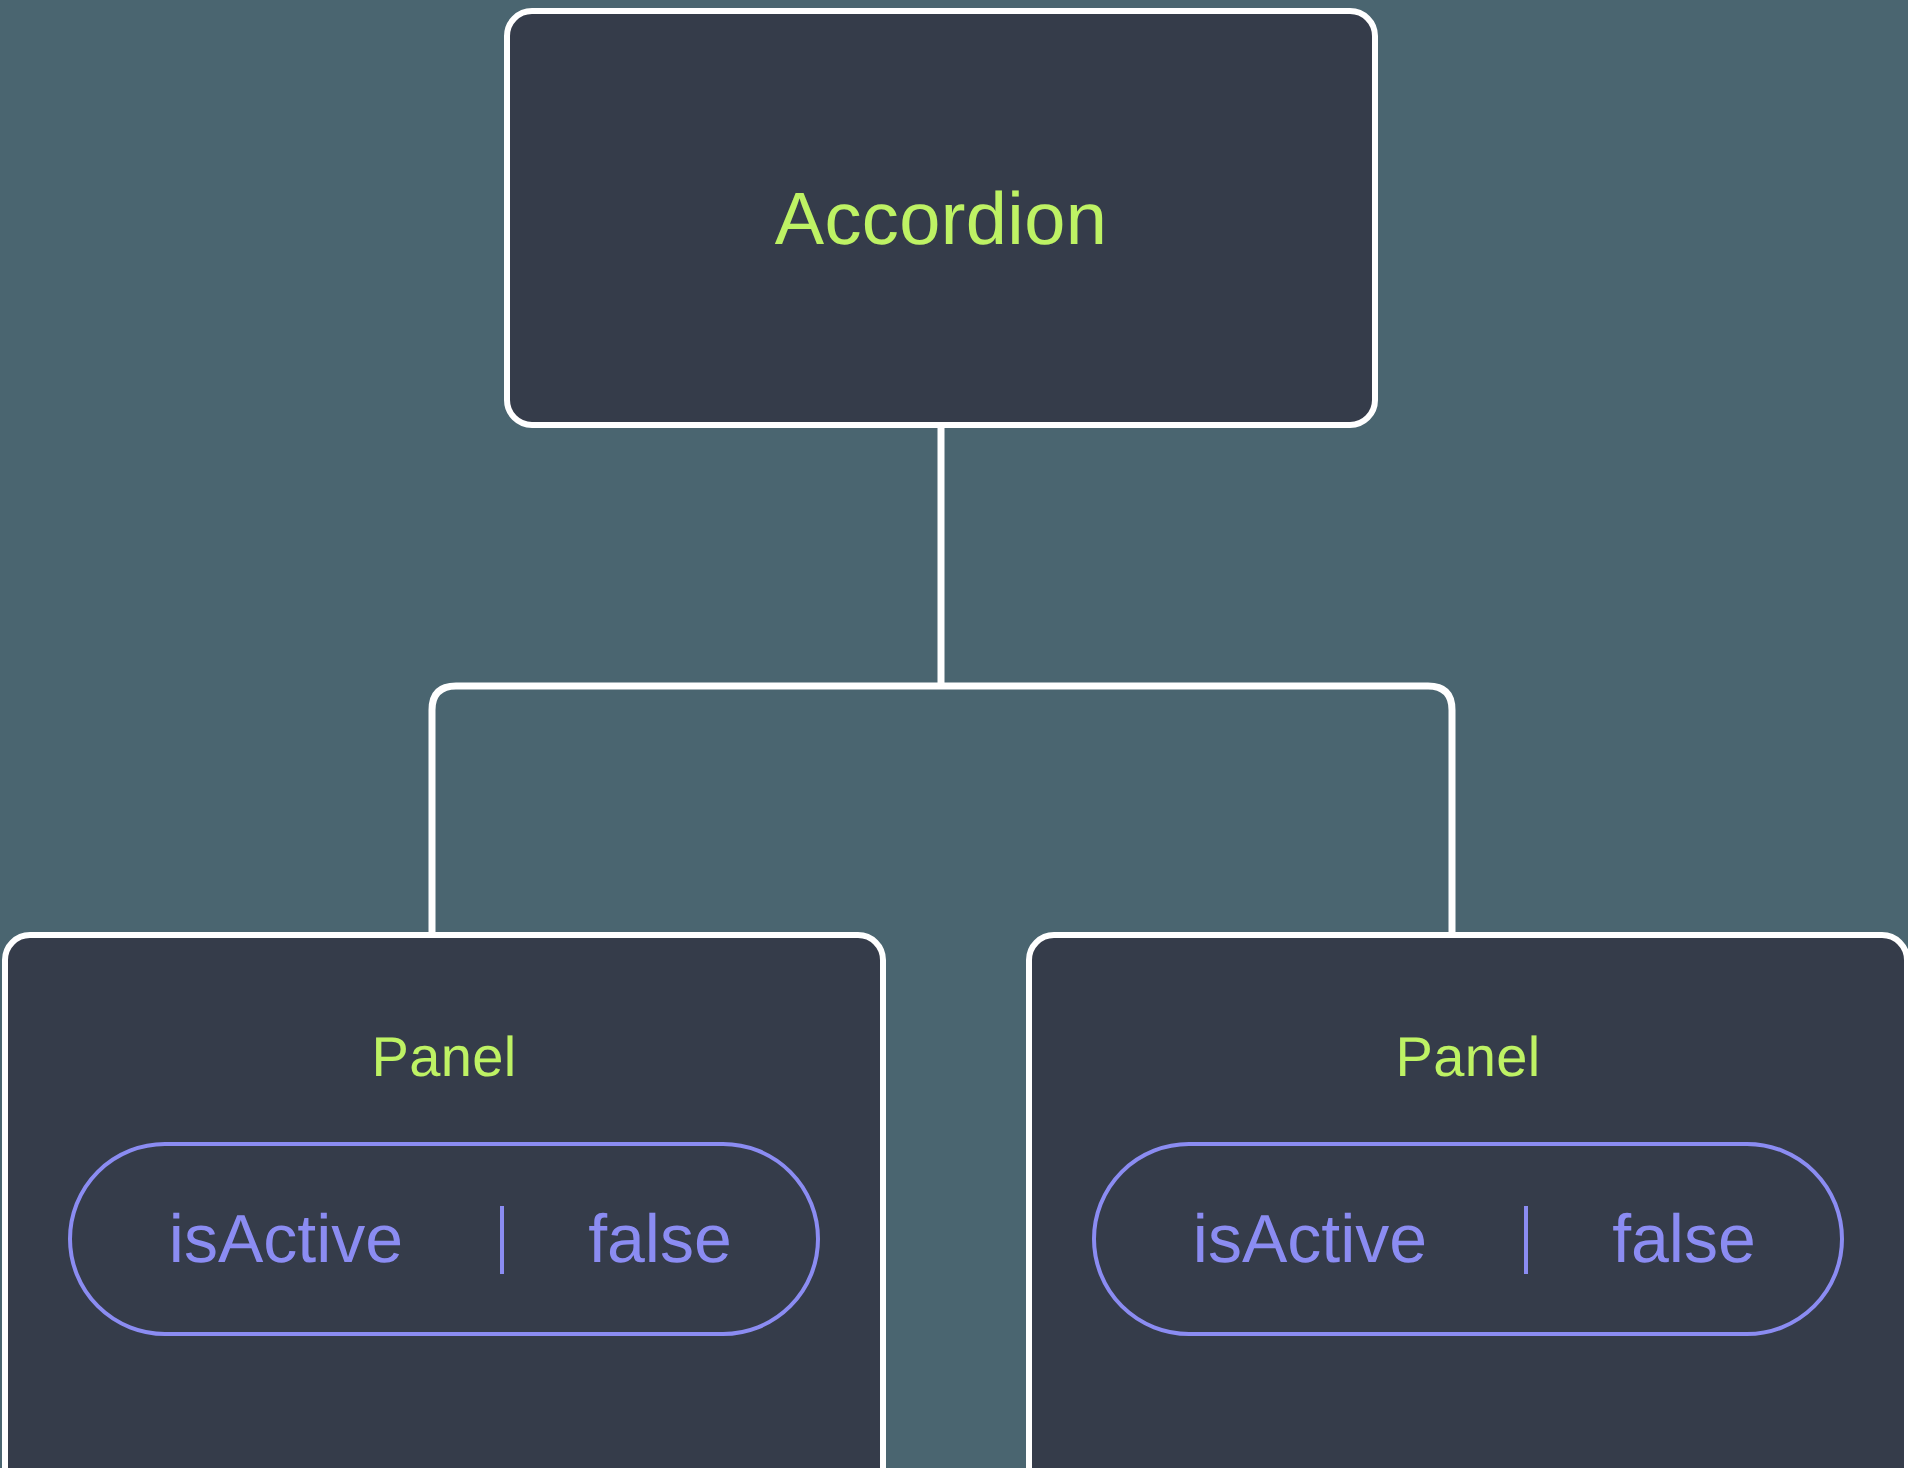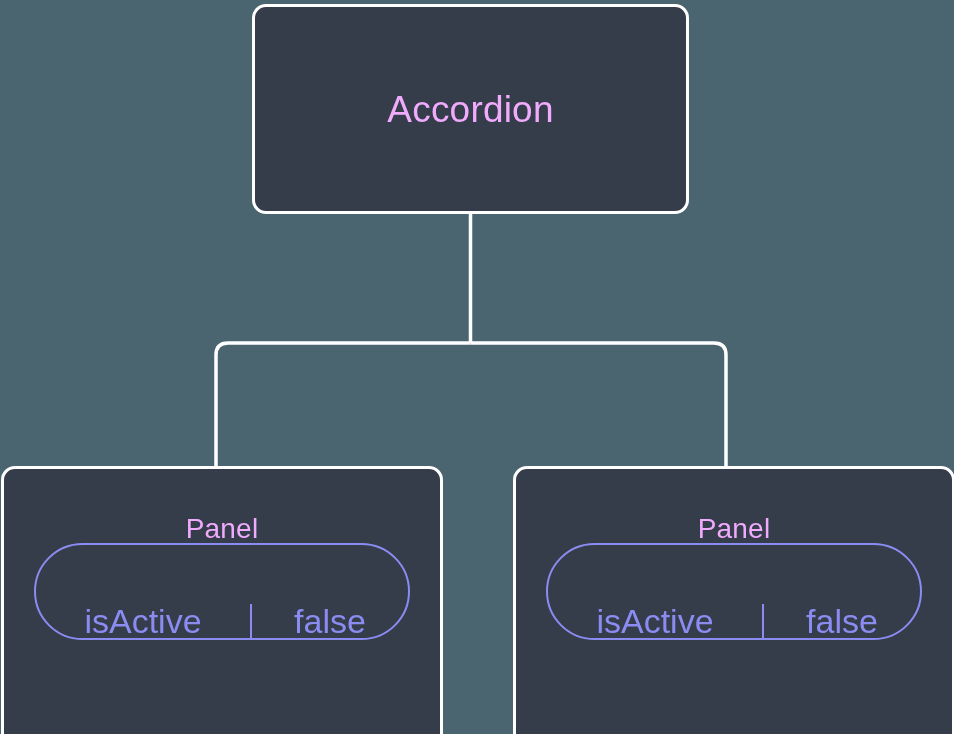--- a/index.html
+++ b/index.html
@@ -38,21 +38,21 @@
     box-sizing: border-box;
     background: #353c4a;
     border: 3px solid #ffffff;
     border-radius: 14px;
     display: flex;
     flex-direction: column;
     align-items: center;
   }
 
   .node-title {
-    color: #f0abfc;
+    color: #bef264;
     font-size: 37px;
     font-weight: 400;
     line-height: 1;
     letter-spacing: 0.2px;
     white-space: nowrap;
   }
 
   
   #node-accordion {
     left: 252px;
@@ -72,26 +72,27 @@
   }
   #node-panel-0 { left: 1px; }
   #node-panel-1 { left: 513px; }
 
   .panel-node .node-title {
     font-size: 28px;
   }
 
   
   .prop-pill {
+    margin-top: 28px;
     box-sizing: border-box;
     height: 97px;
     border: 2px solid #8b8cf2;
     border-radius: 49px;
     display: flex;
-    align-items: flex-end;
+    align-items: center;
     background: transparent;
   }
 
   .prop-key,
   .prop-val {
     display: flex;
     align-items: center;
     justify-content: center;
     color: #8b8cf2;
     font-size: 34px;

